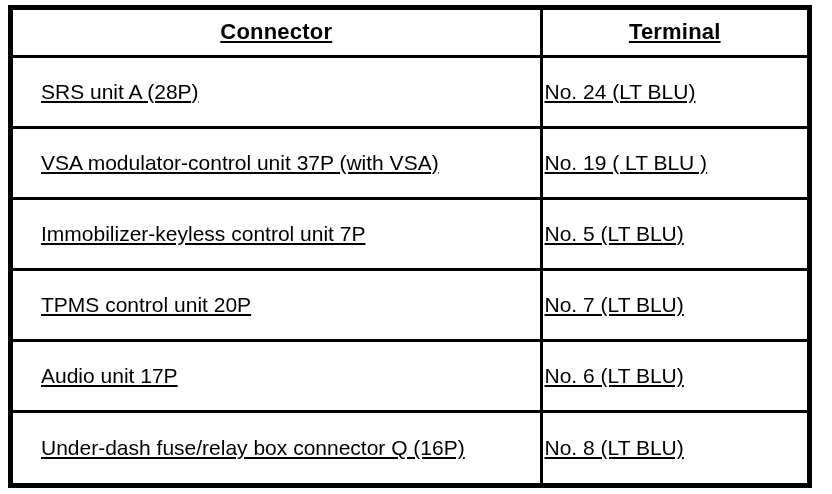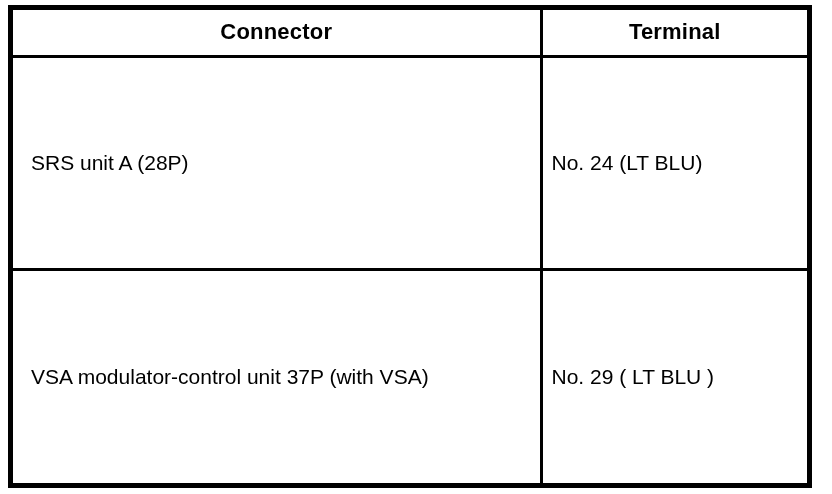--- a/index.html
+++ b/index.html
@@ -20,20 +20,21 @@
   }
   .table-frame {
     position: absolute;
     left: 8px;
     top: 5px;
     width: 804px;
     height: 483px;
     border: 5px solid #000000;
     box-sizing: border-box;
     background: #ffffff;
+    text-decoration: underline;
   }
   table.spec-table {
     width: 100%;
     height: 100%;
     border-collapse: collapse;
     table-layout: fixed;
   }
   table.spec-table col.col-connector { width: 66.5%; }
   table.spec-table col.col-terminal  { width: 33.5%; }
 
@@ -57,22 +58,22 @@
     text-align: center;
     height: 46px;
     letter-spacing: 0.2px;
   }
   table.spec-table tbody td {
     font-size: 21px;
     font-weight: normal;
     text-align: left;
     height: 52px;
   }
-  td.cell-connector { padding-left: 18px; }
-  td.cell-terminal  { padding-left: 9px; }
+  td.cell-connector { padding-left: 28px; }
+  td.cell-terminal  { padding-left: 2px; }
 </style>
 </head>
 <body>
 
 <div class="page">
   <div class="table-frame">
     <table class="spec-table">
       <colgroup>
         <col class="col-connector">
         <col class="col-terminal">
@@ -83,18 +84,34 @@
           <th>Terminal</th>
         </tr>
       </thead>
       <tbody>
         <tr>
           <td class="cell-connector">SRS unit A (28P)</td>
           <td class="cell-terminal">No. 24 (LT BLU)</td>
         </tr>
         <tr>
           <td class="cell-connector">VSA modulator-control unit 37P (with VSA)</td>
-          <td class="cell-terminal">No. 29 ( LT BLU )</td>
+          <td class="cell-terminal">No. 19 ( LT BLU )</td>
+        </tr>
+        <tr>
+          <td class="cell-connector">Immobilizer-keyless control unit 7P</td>
+          <td class="cell-terminal">No. 5 (LT BLU)</td>
+        </tr>
+        <tr>
+          <td class="cell-connector">TPMS control unit 20P</td>
+          <td class="cell-terminal">No. 7 (LT BLU)</td>
+        </tr>
+        <tr>
+          <td class="cell-connector">Audio unit 17P</td>
+          <td class="cell-terminal">No. 6 (LT BLU)</td>
+        </tr>
+        <tr>
+          <td class="cell-connector">Under-dash fuse/relay box connector Q (16P)</td>
+          <td class="cell-terminal">No. 8 (LT BLU)</td>
         </tr>
       </tbody>
     </table>
   </div>
 </div>
 
 </body></html>

